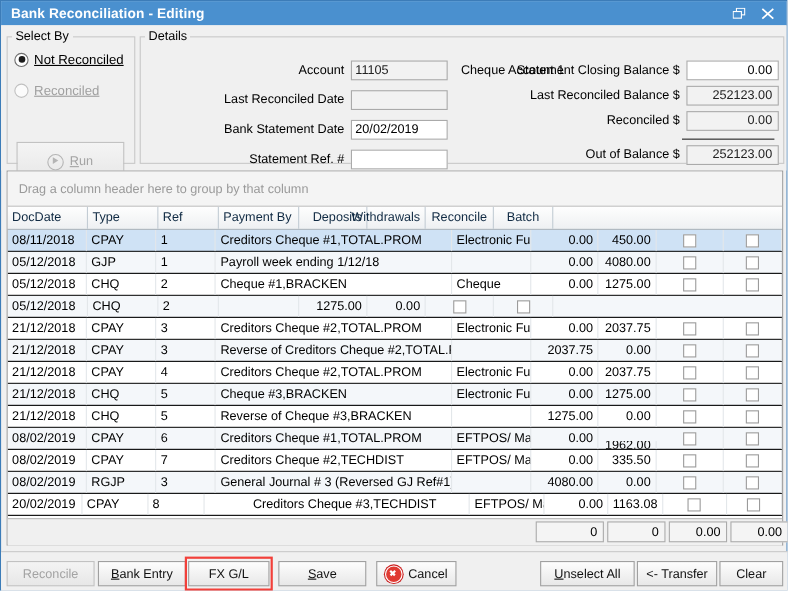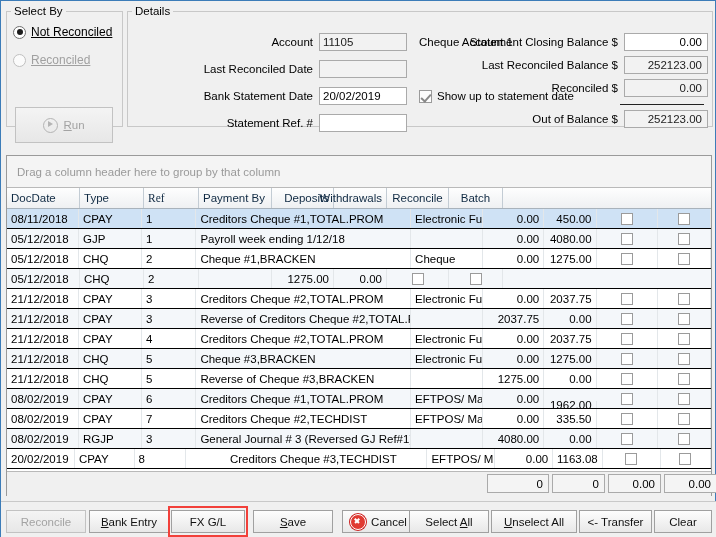--- a/index.html
+++ b/index.html
@@ -106,20 +106,34 @@
             background:#fff;transform:rotate(45deg);}
   .stopicon::before{content:"";position:absolute;left:3.2px;top:5.4px;width:6px;height:1.6px;
             background:#fff;transform:rotate(-45deg);}
   u{text-decoration:underline;}
 </style>
 </head>
 <body>
 
 <div id="app">
 
+  <div class="titlebar">
+    <div class="ttl">Bank Reconciliation - Editing</div>
+    <div class="winbtn">
+      <svg width="12" height="11" viewBox="0 0 12 11">
+          <rect x="3.5" y="0.5" width="7.5" height="6" fill="none" stroke="#fff"></rect>
+          <rect x="0.5" y="3.5" width="7.5" height="6" fill="#4a90cf" stroke="#fff"></rect>
+        </svg>
+    </div>
+    <div class="winbtn">
+      <svg width="12" height="11" viewBox="0 0 12 11">
+          <path d="M1 1 L11 10 M11 1 L1 10" stroke="#fff" stroke-width="1.6" fill="none"></path>
+        </svg>
+    </div>
+  </div>
 
   <div class="top">
 
     <fieldset class="grp" id="grp-select">
       <legend>Select By</legend>
       <div class="radio-row" style="margin-top:8px;">
         <span class="radio on"></span>
         <span class="rlabel">Not Reconciled</span>
       </div>
       <div class="radio-row" style="margin-top:14px;">
@@ -142,24 +156,20 @@
       </div>
 
       <div class="fld" style="left:40px;top:43px;">
         <span class="lbl" style="width:145px;">Last Reconciled Date</span>
         <input class="inp ro" style="width: 88px;" value="">
       </div>
 
       <div class="fld" style="left:40px;top:70px;">
         <span class="lbl" style="width:145px;">Bank Statement Date</span>
         <input class="inp" style="width: 88px;" value="20/02/2019">
-        <span style="display:flex;align-items:center;margin-left:12px;">
-          <span class="cbx on"></span>
-          <span class="plain">Show up to statement date</span>
-        </span>
       </div>
 
       <div class="fld" style="left:40px;top:97px;">
         <span class="lbl" style="width:145px;">Statement Ref. #</span>
         <input class="inp" style="width: 88px;" value="">
       </div>
 
       <div class="fld" style="left:330px;top:16px;">
         <span class="lbl" style="width:160px;">Statement Closing Balance $</span>
         <input class="inp num" style="width: 84px;" value="0.00">
@@ -180,21 +190,21 @@
     </fieldset>
   </div>
 
   <div class="gridwrap">
     <div class="groupbar">
       <span>Drag a column header here to group by that column</span>
     </div>
     <div class="hdr" id="grid-header">
         <div class="hc" style="width: 73px;">DocDate</div>
         <div class="hc" style="width: 64px;">Type</div>
-        <div class="hc" style="width: 55px; font-family: Liberation Serif, serif;">Ref</div>
+        <div class="hc" style="width: 55px;">Ref</div>
         <div class="hc" style="width: 73px;">Payment By</div>
         <div class="hc r" style="width: 62px;">Deposits</div>
         <div class="hc r" style="width: 53px;">Withdrawals</div>
         <div class="hc c" style="width: 62px;">Reconcile</div>
         <div class="hc c" style="width: 54px;">Batch</div>
       </div>
     <div class="rows" id="grid-rows">
         <div class="row sel">
           <div class="cl" style="width: 73px;">08/11/2018</div>
           <div class="cl" style="width: 64px;">CPAY</div>
@@ -409,23 +419,20 @@
         <span>FX G/L</span>
       </div>
       <div class="hl" style="left: 167px; top: 4px; width: 80px; height: 31px;"></div>
       <div class="btn bb" style="left: 252px; width: 80px;">
         <span><u>S</u>ave</span>
       </div>
       <div class="btn bb" style="left: 341px; width: 73px;">
         <span class="stopicon"></span>
         <span>Cancel</span>
       </div>
-      <div class="btn bb" style="left: 408px; width: 80px;">
-        <span>Select <u>A</u>ll</span>
-      </div>
       <div class="btn bb" style="left: 490px; width: 86px;">
         <span><u>U</u>nselect All</span>
       </div>
       <div class="btn bb" style="left: 578px; width: 73px;">
         <span>&lt;- Transfer</span>
       </div>
       <div class="btn bb" style="left: 653px; width: 58px;">
         <span>Clear</span>
       </div>
     </div>

